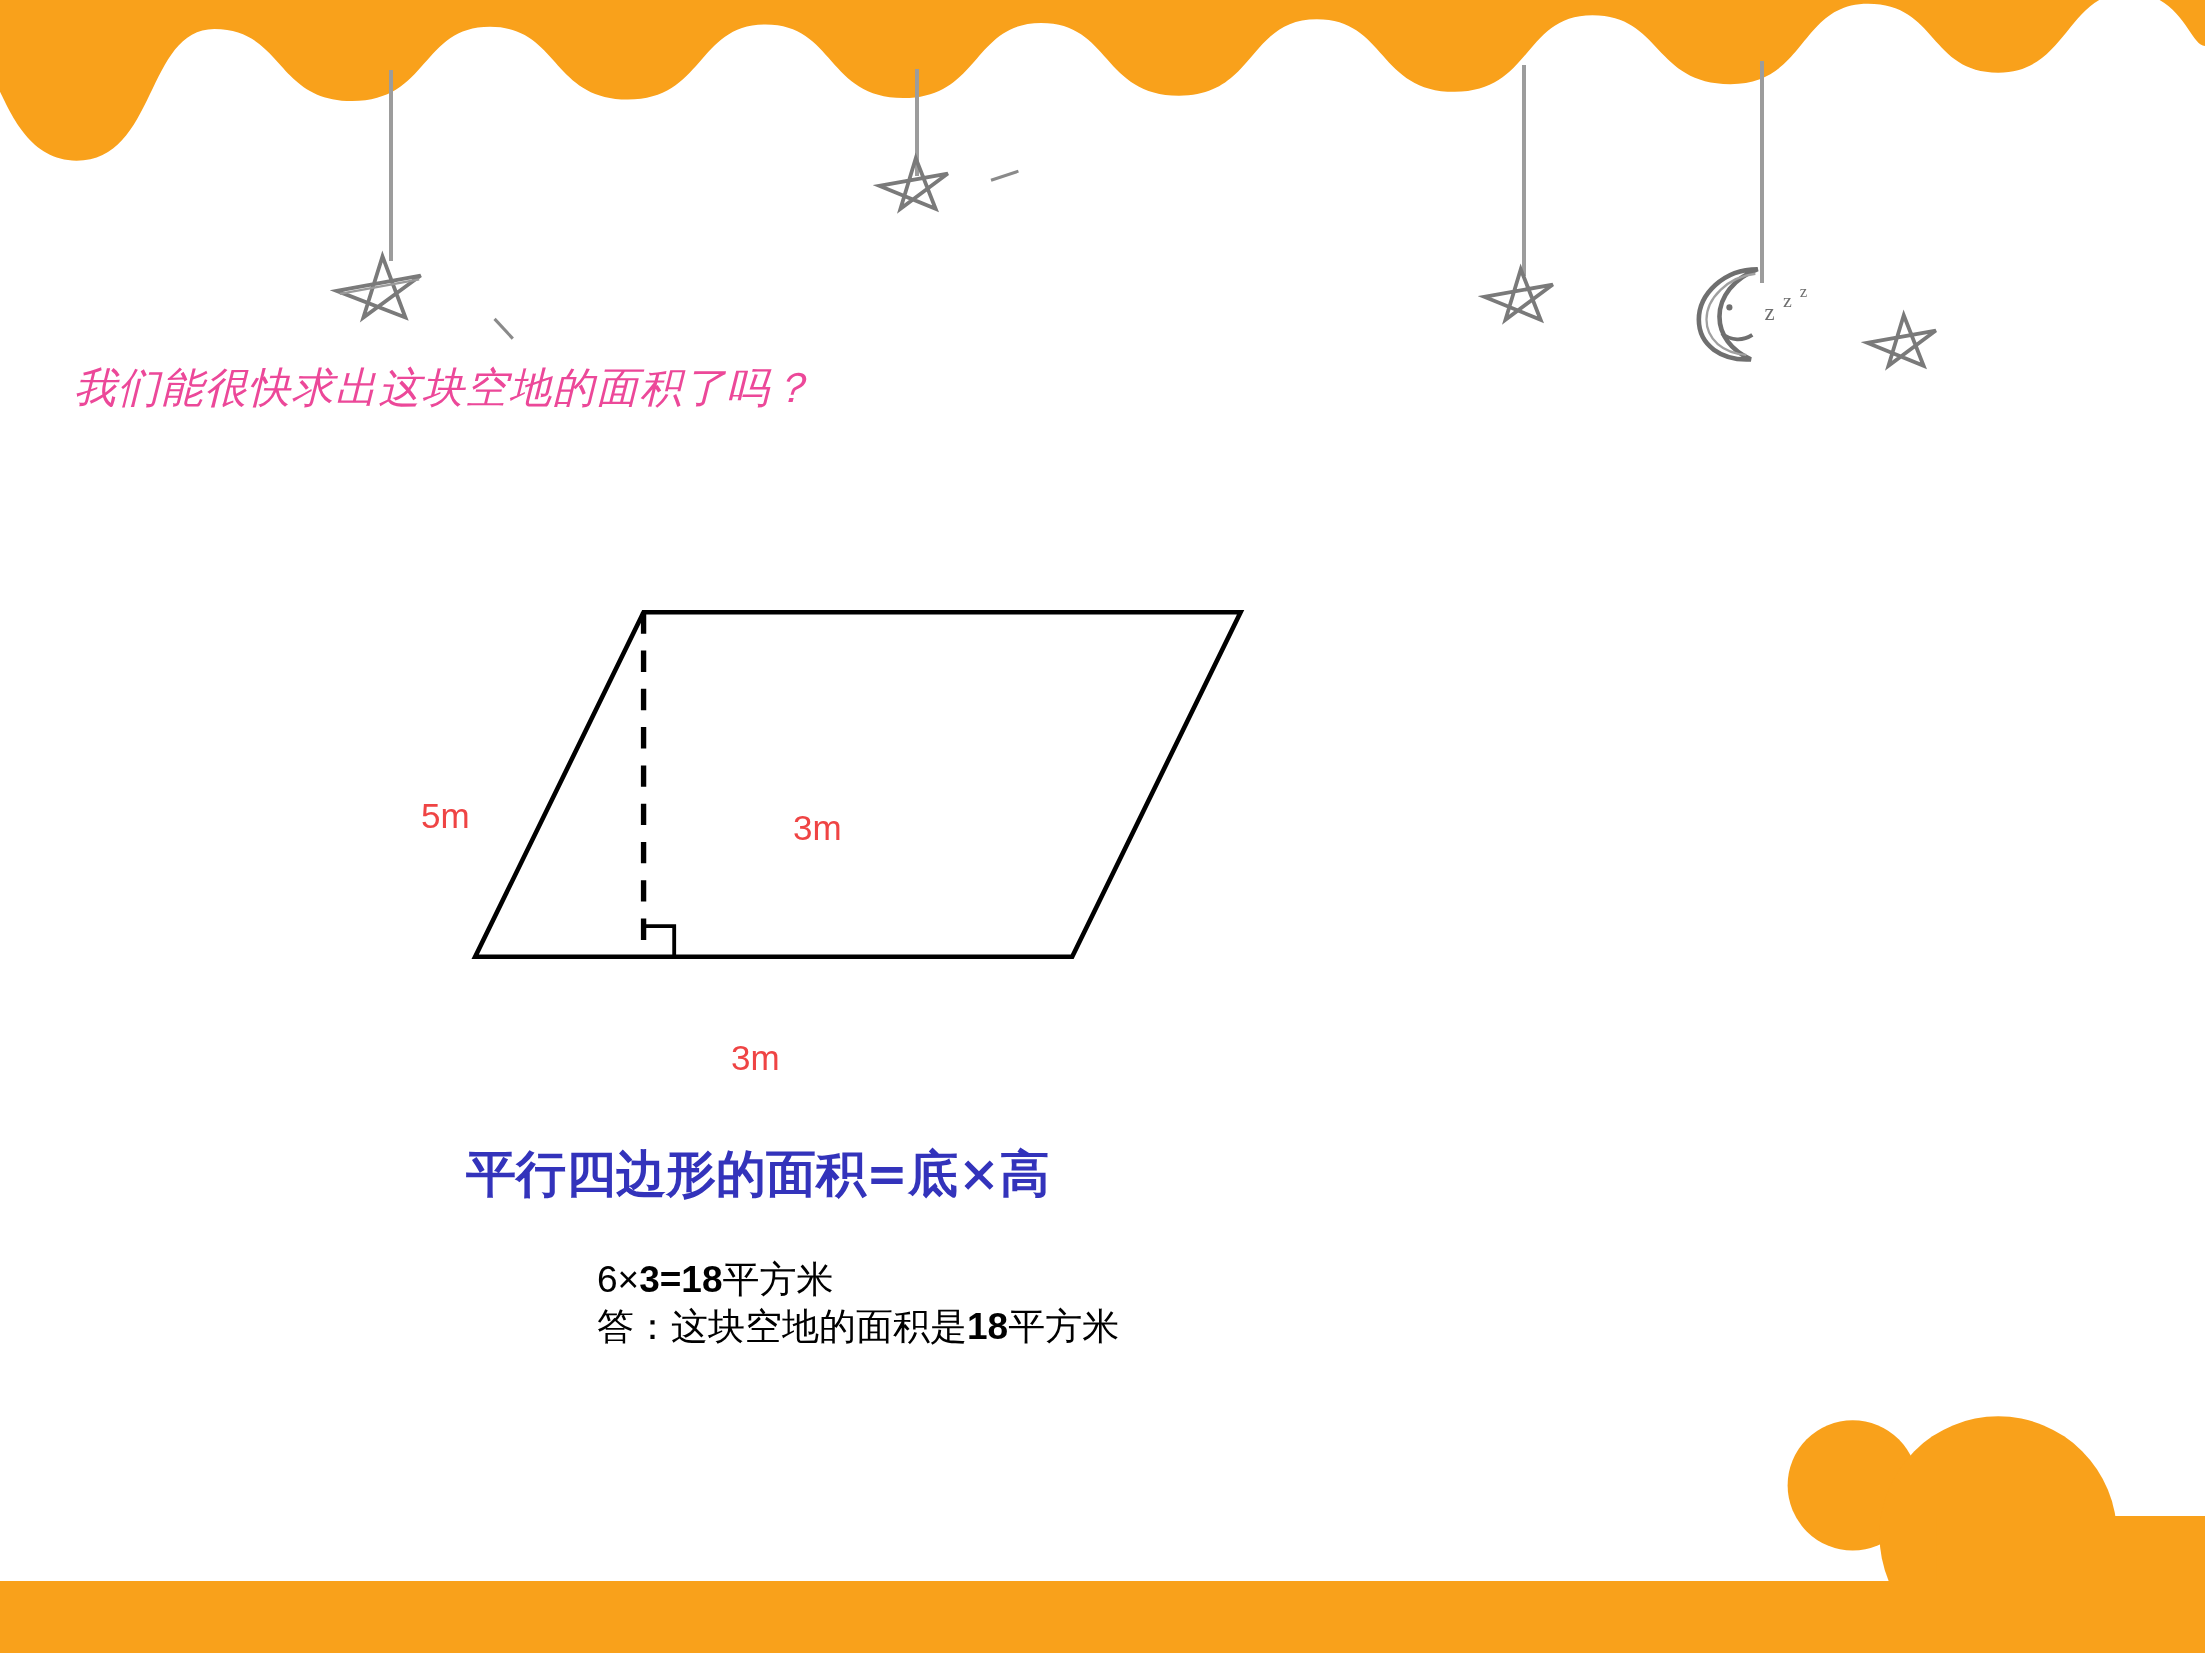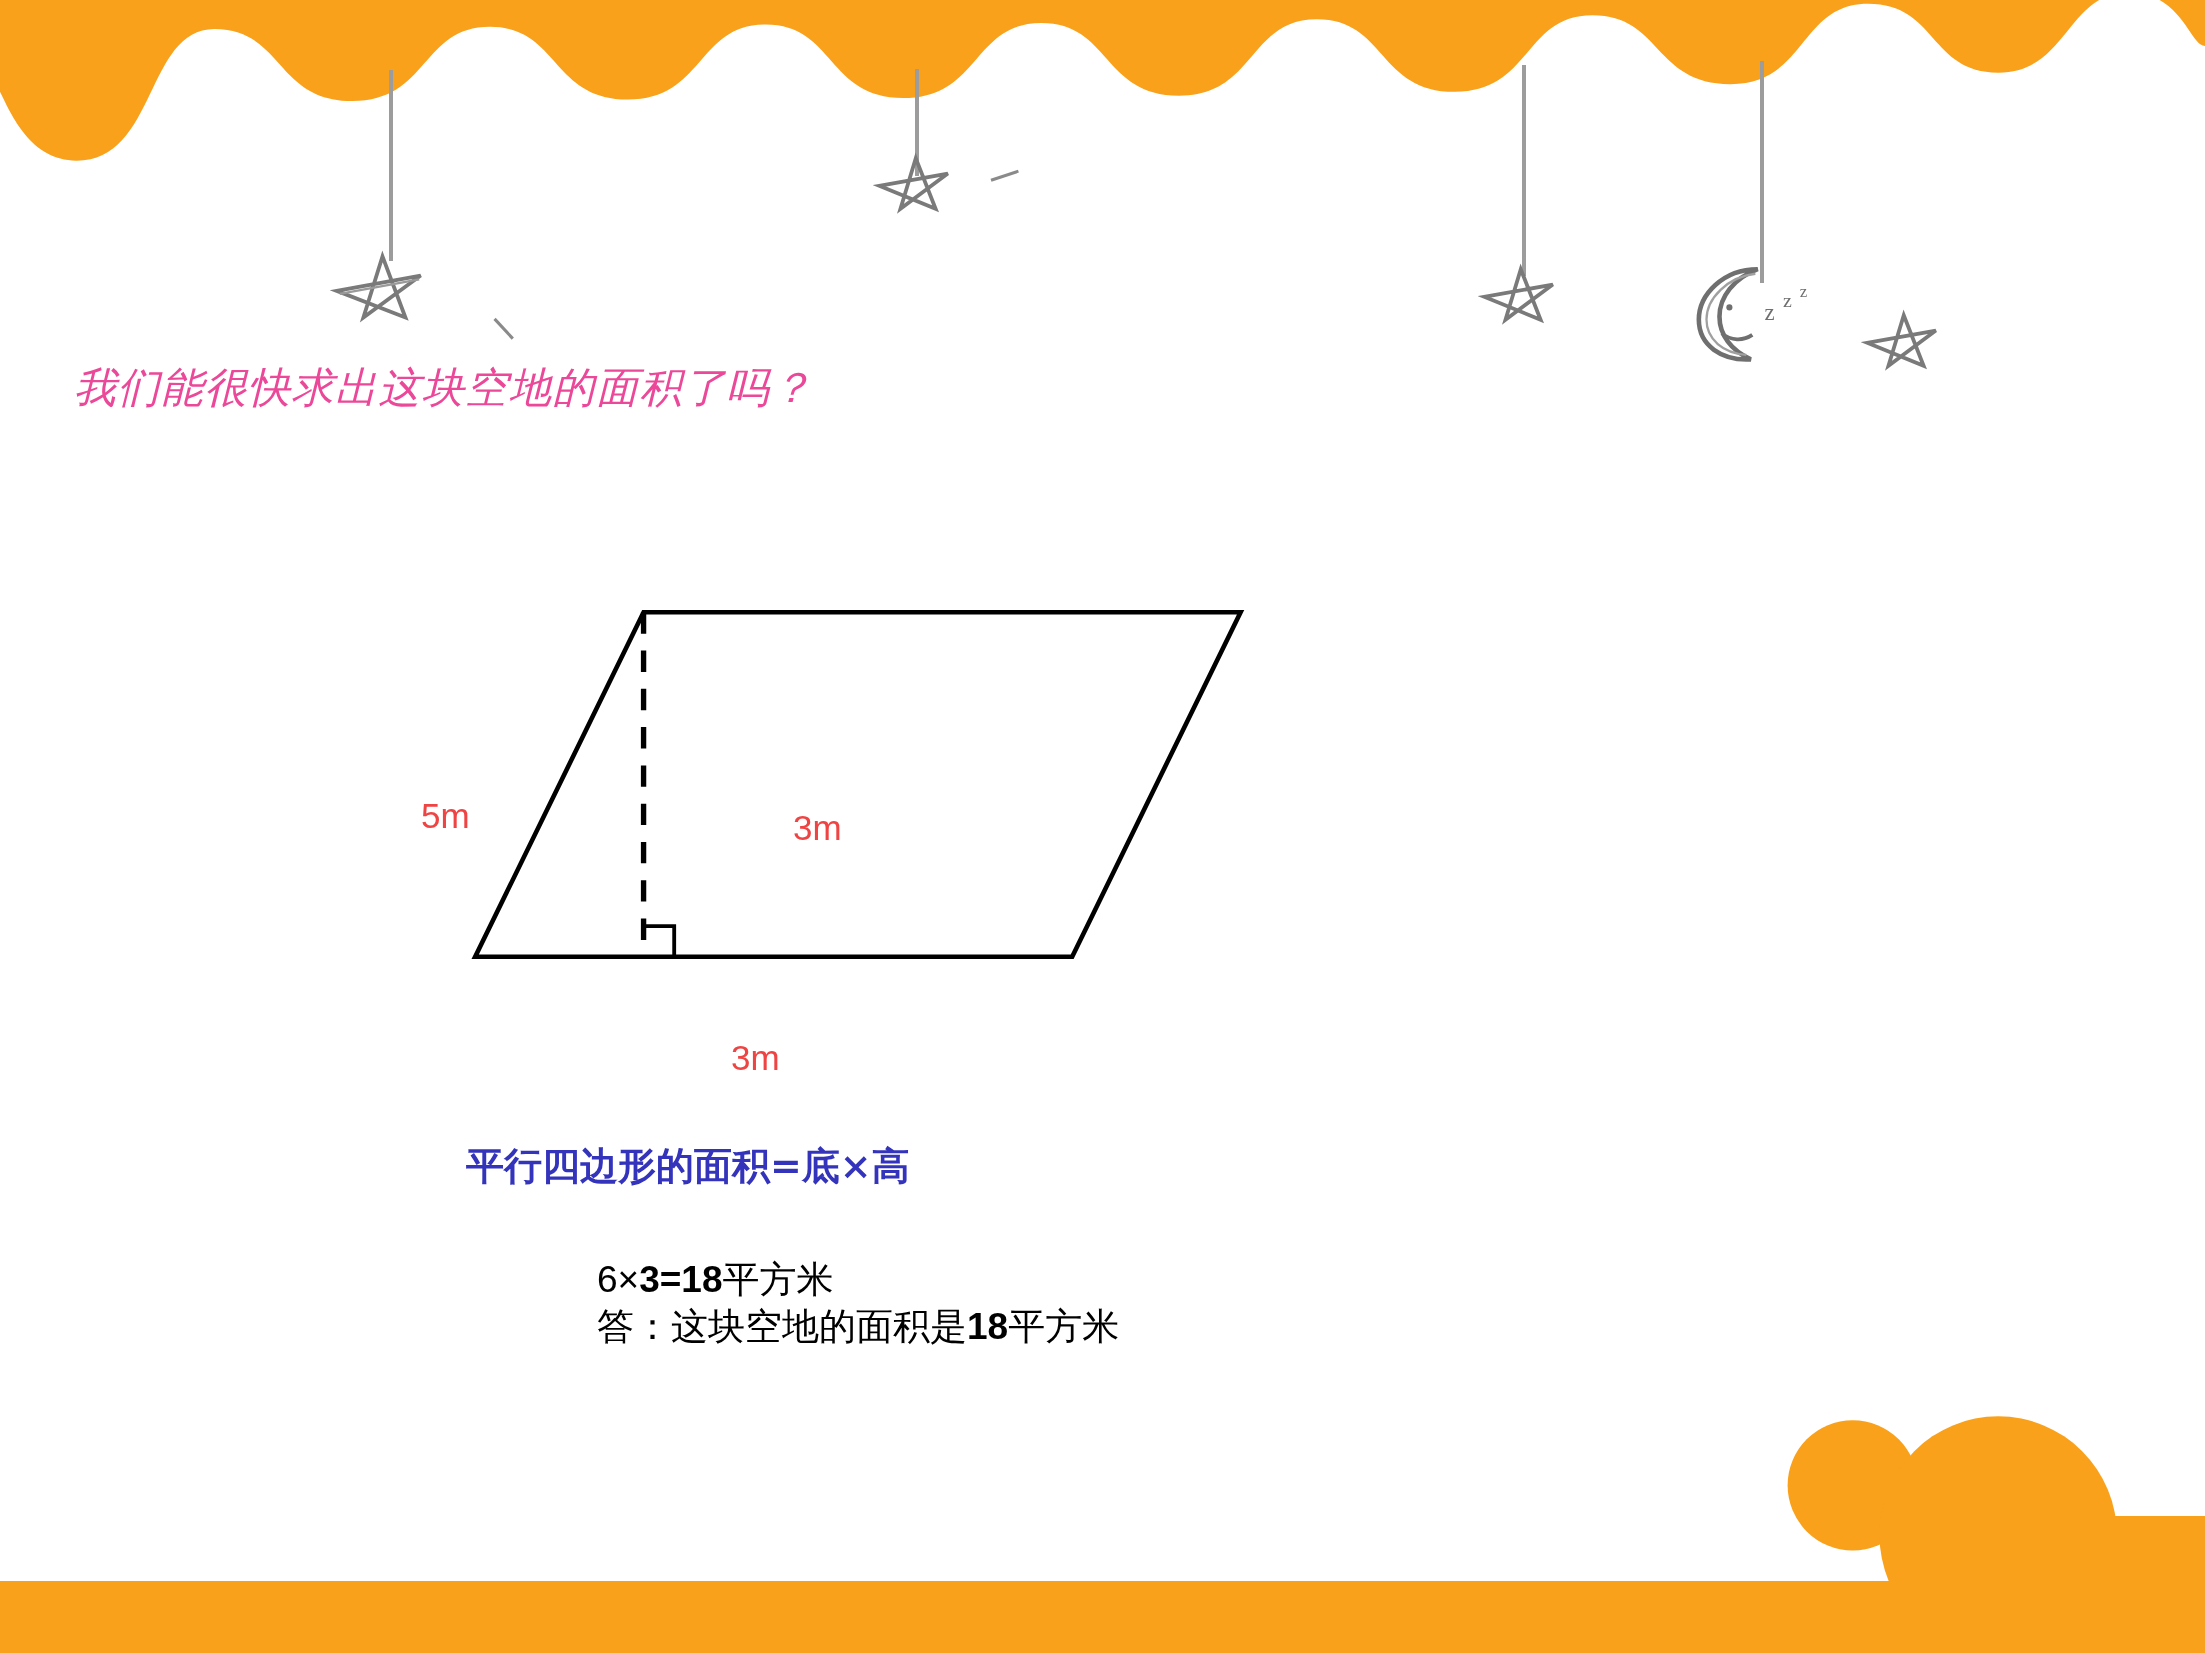--- a/index.html
+++ b/index.html
@@ -76,21 +76,21 @@
   .label-3m { left: 793px; top: 808px; }
   .label-6m { left: 731px; top: 1038px; }
 
   
   .formula {
     position: absolute;
     left: 466px;
     top: 1141px;
     font-family: "DejaVu Serif", "Liberation Serif", serif;
     font-weight: bold;
-    font-size: 38px;
+    font-size: 50px;
     color: #3333bb;
     white-space: nowrap;
   }
   .calc-block {
     position: absolute;
     left: 597px;
     top: 1256px;
     font-family: "Liberation Sans", sans-serif;
     font-size: 37px;
     color: #000000;

